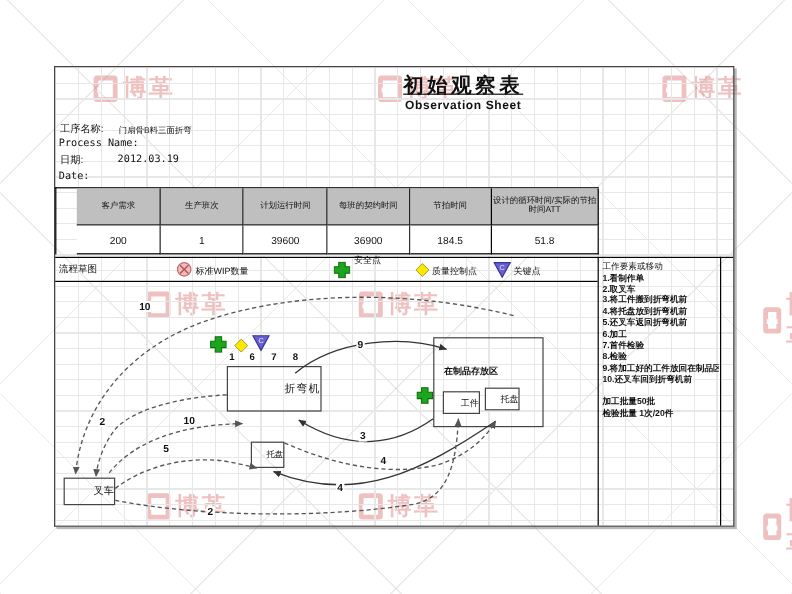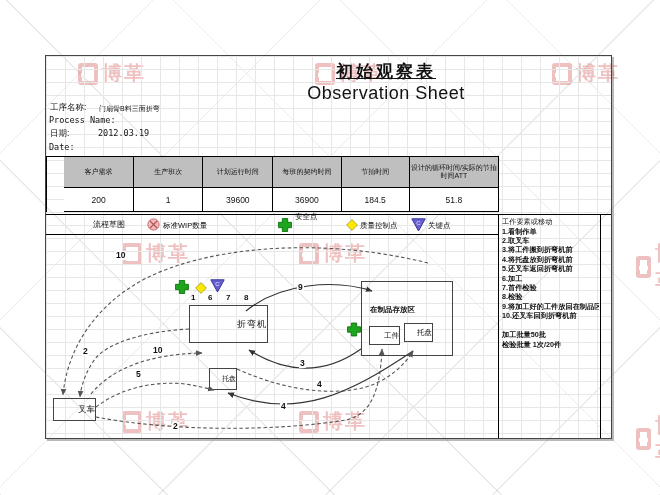--- a/index.html
+++ b/index.html
@@ -29,39 +29,39 @@
   #sheet{
     position:absolute;left:45px;top:55px;width:565px;height:382px;z-index:2;
     border:1px solid #444;
     box-shadow:2px 2px 0 rgba(130,130,130,0.55);
     background-image:
       repeating-linear-gradient(to right, #e7e7e7 0 1px, transparent 1px 19px),
       repeating-linear-gradient(to bottom, #e7e7e7 0 1px, transparent 1px 13px);
   }
   .abs{position:absolute;}
   .t-cn{font-family:"DejaVu Serif","Liberation Serif",serif;font-weight:bold;font-size:17px;letter-spacing:3px;text-decoration:underline;}
-  .t-en{font-weight:normal;font-size:18px;letter-spacing:0.5px;}
+  .t-en{font-weight:bold;font-size:10px;letter-spacing:0.5px;}
   .fld{font-size:8.5px;}
   .fld-mono{font-family:"DejaVu Sans Mono","Liberation Mono",monospace;font-size:8.5px;}
   .fld-sm{font-size:7px;}
 
   
   .obs-table{position:absolute;left:0;top:100px;display:flex;flex-direction:column;border-left:1px solid #000;border-top:1px solid #000;width:453px;box-sizing:border-box;padding-left:17px;}
   .tr{display:flex;}
   .td{box-sizing:border-box;border-right:1px solid #000;border-bottom:1px solid #000;
       display:flex;align-items:center;justify-content:center;text-align:center;}
   .th{background:#bfbfbf;height:31px;font-size:7px;line-height:8.5px;padding:1px;}
   .tv{background:#fff;height:24px;font-size:8.5px;}
   .c0{width:73px}.c1{width:72px}.c2{width:73px}.c3{width:71px}.c4{width:71px}.c5{width:93px}
 
   .line{position:absolute;background:#000;}
 
   
   .lg-label{font-size:7.5px;white-space:nowrap;}
-  .lg-sketch{font-size:8px;margin-left:44px;}
+  .lg-sketch{font-size:8px;}
 
   
   #work-panel{position:absolute;left:453px;top:159px;width:100px;height:222px;padding:2px 0 0 3px;box-sizing:border-box;overflow:hidden;}
   #work-panel .wh{font-size:7.2px;line-height:9.5px;white-space:nowrap;}
   #work-panel .wi{font-size:7.2px;font-weight:bold;line-height:9.4px;white-space:nowrap;}
   #work-panel .wn{font-size:7.2px;font-weight:bold;line-height:10px;white-space:nowrap;}
   .gap8{height:9px;}
 
   
   .dbox{position:absolute;border:1px solid #444;background:transparent;display:flex;align-items:center;justify-content:flex-end;z-index:4;}

